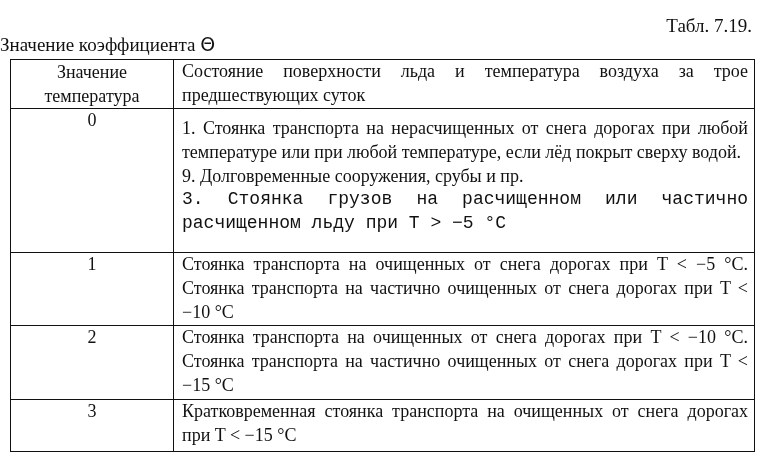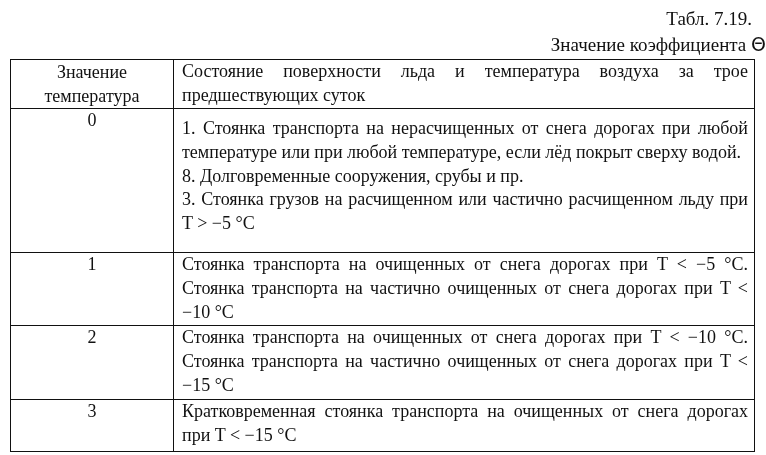--- a/index.html
+++ b/index.html
@@ -11,30 +11,30 @@
       width: 766px;
       height: 455px;
       position: relative;
       overflow: hidden;
       font-family: "Liberation Serif", "DejaVu Serif", serif;
       color: #111111;
     }
     .table-number {
       position: absolute;
       right: 14px;
-      top: 7px;
+      top: 14px;
       font-size: 19px;
       line-height: 24px;
     }
     .table-title {
       position: absolute;
       left: 0;
       width: 766px;
       top: 32px;
-      text-align: right;
+      text-align: left;
       font-size: 19px;
       line-height: 24px;
     }
     .table-title .symbol {
       font-family: "DejaVu Sans", sans-serif;
       font-size: 19px;
     }
     table.coef-table {
       position: absolute;
       left: 10px;
@@ -91,22 +91,22 @@
       <div>Значение</div>
       <div>температура</div>
     </th>
     <th class="col-desc">Состояние поверхности льда и температура воздуха за трое предшествующих суток</th>
   </tr>
 
   <tr class="row-0">
     <td class="col-value">0</td>
     <td class="col-desc">
       <div style="text-align:justify;margin-top:8px;">1. Стоянка транспорта на нерасчищенных от снега дорогах при любой температуре или при любой температуре, если лёд покрыт сверху водой.</div>
-      <div>8. Долговременные сооружения, срубы и пр.</div>
-      <div style="text-align:justify;">3. Стоянка грузов на расчищенном или частично расчищенном льду при T &gt; −5 °C</div>
+      <div>9. Долговременные сооружения, срубы и пр.</div>
+      <div style="text-align:justify;font-family:Liberation Mono, monospace;">3. Стоянка грузов на расчищенном или частично расчищенном льду при T &gt; −5 °C</div>
     </td>
   </tr>
 
   <tr class="row-1">
     <td class="col-value">1</td>
     <td class="col-desc">Стоянка транспорта на очищенных от снега дорогах при T &lt; −5 °C. Стоянка транспорта на частично очищенных от снега дорогах при T &lt; −10 °C</td>
   </tr>
 
   <tr class="row-2">
     <td class="col-value">2</td>

